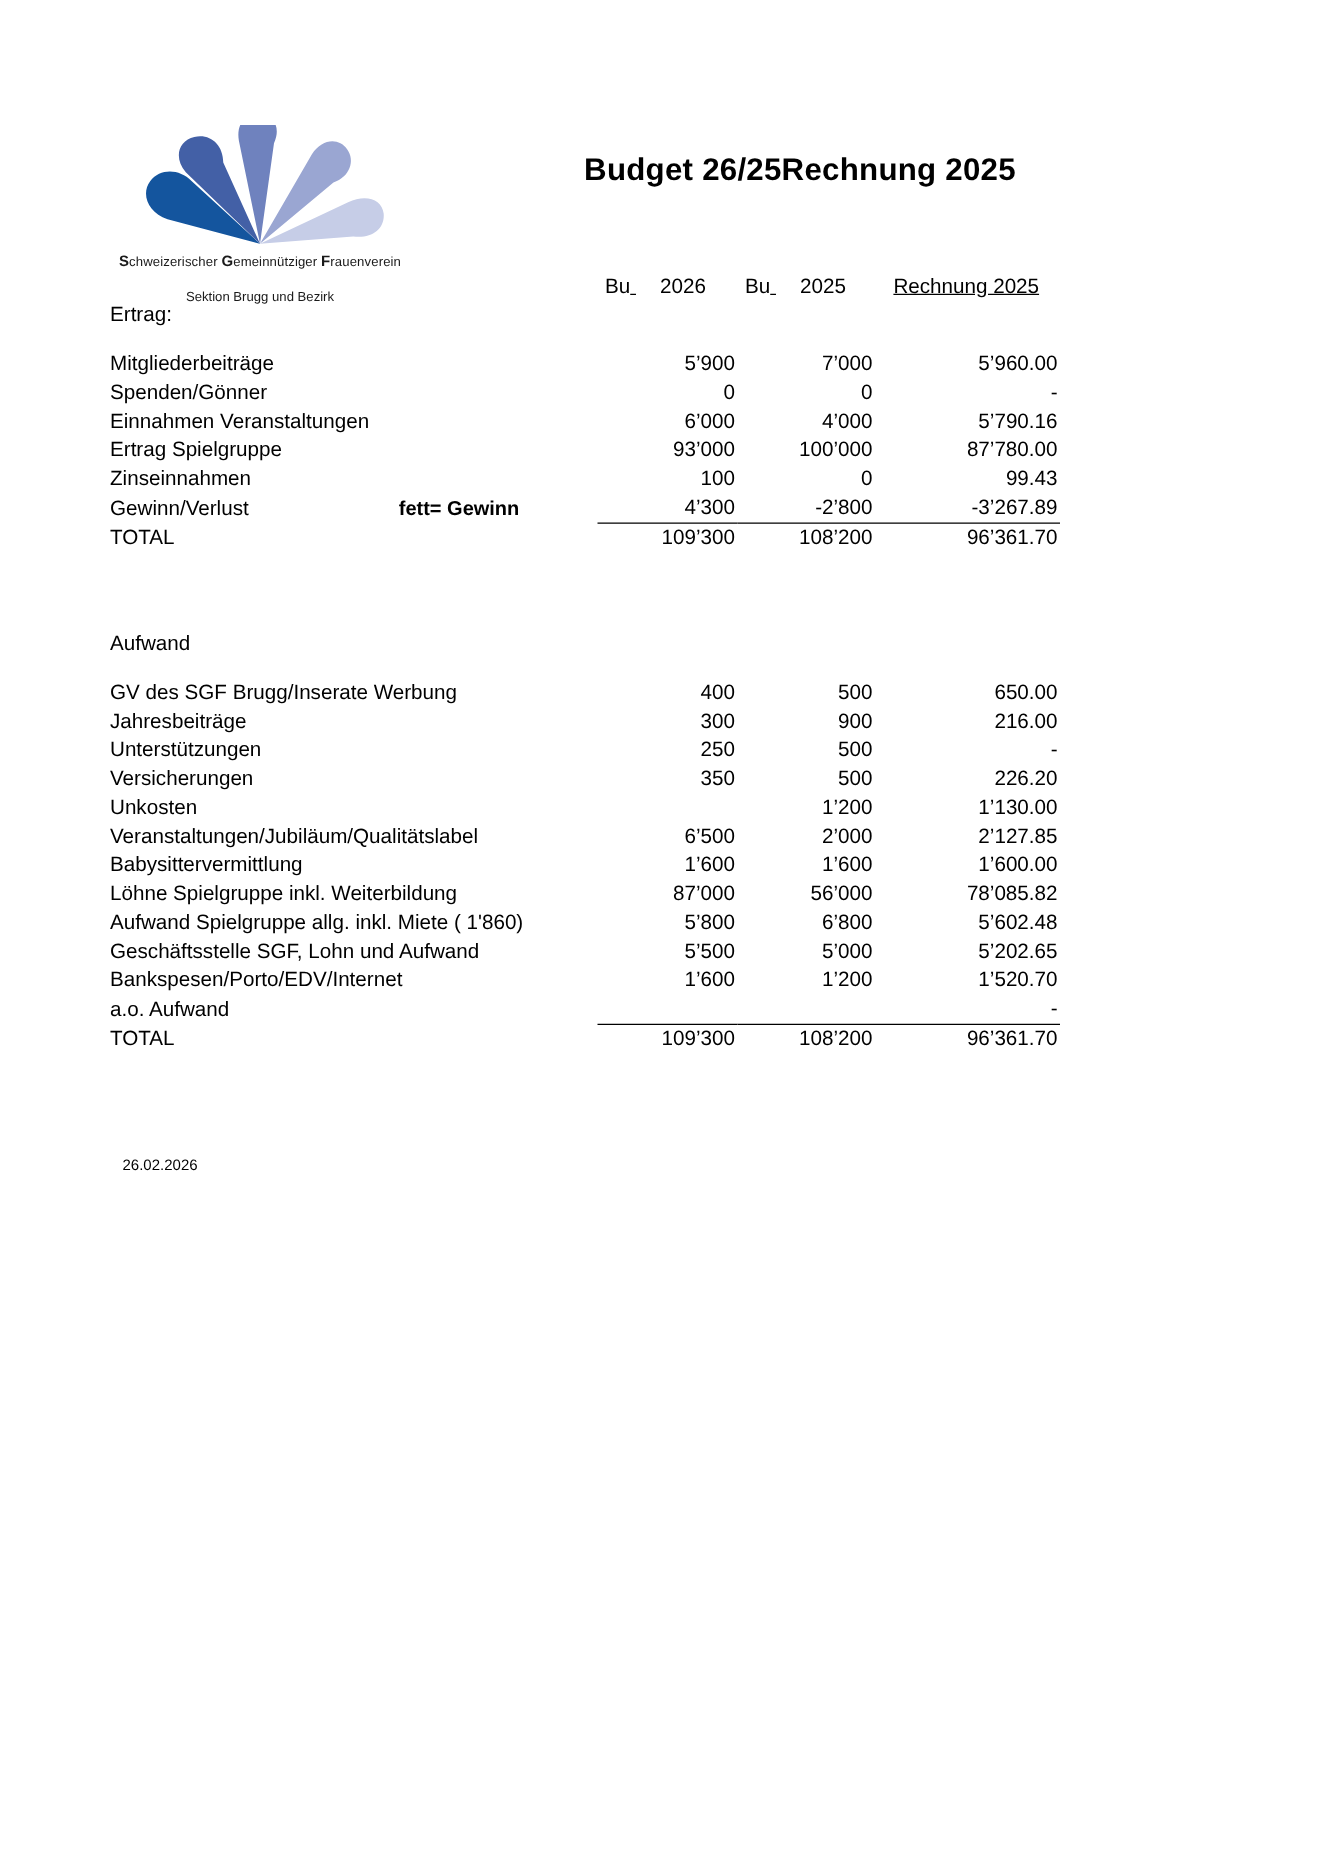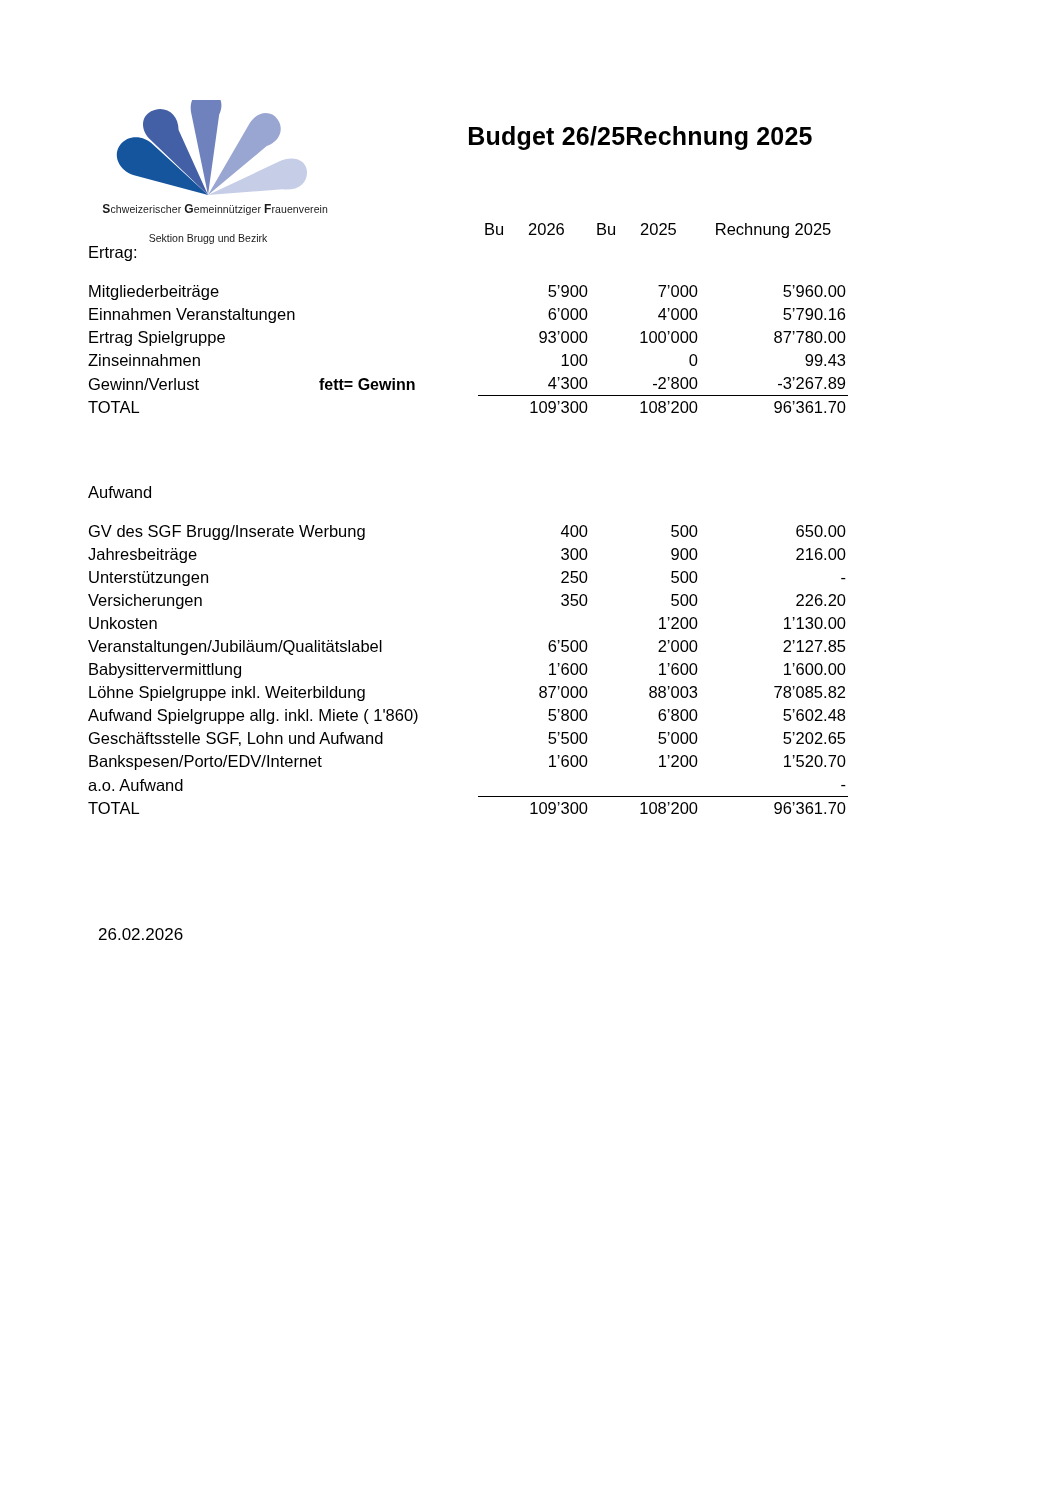--- a/index.html
+++ b/index.html
@@ -37,21 +37,20 @@
 
   .logo-text {
     text-align: center;
     margin-top: 4px;
   }
   .logo-line1 {
     font-size: 10.5px;
     letter-spacing: 0.1px;
     white-space: nowrap;
     color: #1a1a1a;
-    text-align: right;
   }
   .logo-line1 .cap {
     font-weight: bold;
     font-size: 12px;
   }
   .logo-line2 {
     font-size: 10.5px;
     margin-top: 16px;
     color: #1a1a1a;
   }
@@ -95,20 +94,21 @@
   }
   .num { text-align: right; padding-right: 2px !important; }
   .lbl { text-align: left; }
 
   thead th {
     font-weight: bold;
     font-size: 17px;
     height: 34px;
     line-height: 34px;
     vertical-align: middle;
+    text-decoration: underline;
   }
   th.h-bu26, th.h-bu25 {
     text-align: left;
     padding-left: 6px !important;
   }
   th.h-bu26 .hw, th.h-bu25 .hw {
     display: inline-block;
   }
   th.h-bu26 .hyr, th.h-bu25 .hyr {
     display: inline-block;
@@ -139,21 +139,21 @@
   }
 
   
   tr.ruled td.num { border-top: 1.6px solid #000000; }
 
   
   .doc-date {
     position: absolute;
     left: 98px;
     top: 925px;
-    font-size: 17px;
+    font-size: 12px;
   }
 </style>
 </head>
 <body>
 
 <div class="page">
 
   <div class="logo-block">
     <div class="logo-mark">
       <svg width="200" height="98" viewBox="0 0 200 98" xmlns="http://www.w3.org/2000/svg">
@@ -206,20 +206,26 @@
             <td>&nbsp;</td>
             <td>&nbsp;</td>
           </tr>
           <tr>
             <td class="lbl">Mitgliederbeiträge</td>
             <td class="num">5’900</td>
             <td class="num">7’000</td>
             <td class="num">5’960.00</td>
           </tr>
           <tr>
+            <td class="lbl">Spenden/Gönner</td>
+            <td class="num">0</td>
+            <td class="num">0</td>
+            <td class="num">-</td>
+          </tr>
+          <tr>
             <td class="lbl">Einnahmen Veranstaltungen</td>
             <td class="num">6’000</td>
             <td class="num">4’000</td>
             <td class="num">5’790.16</td>
           </tr>
           <tr>
             <td class="lbl">Ertrag Spielgruppe</td>
             <td class="num">93’000</td>
             <td class="num">100’000</td>
             <td class="num">87’780.00</td>
@@ -298,21 +304,21 @@
           </tr>
           <tr>
             <td class="lbl">Babysittervermittlung</td>
             <td class="num">1’600</td>
             <td class="num">1’600</td>
             <td class="num">1’600.00</td>
           </tr>
           <tr>
             <td class="lbl">Löhne Spielgruppe inkl. Weiterbildung</td>
             <td class="num">87’000</td>
-            <td class="num">88’003</td>
+            <td class="num">56’000</td>
             <td class="num">78’085.82</td>
           </tr>
           <tr>
             <td class="lbl">Aufwand Spielgruppe allg. inkl. Miete ( 1'860)</td>
             <td class="num">5’800</td>
             <td class="num">6’800</td>
             <td class="num">5’602.48</td>
           </tr>
           <tr>
             <td class="lbl">Geschäftsstelle SGF, Lohn und Aufwand</td>

